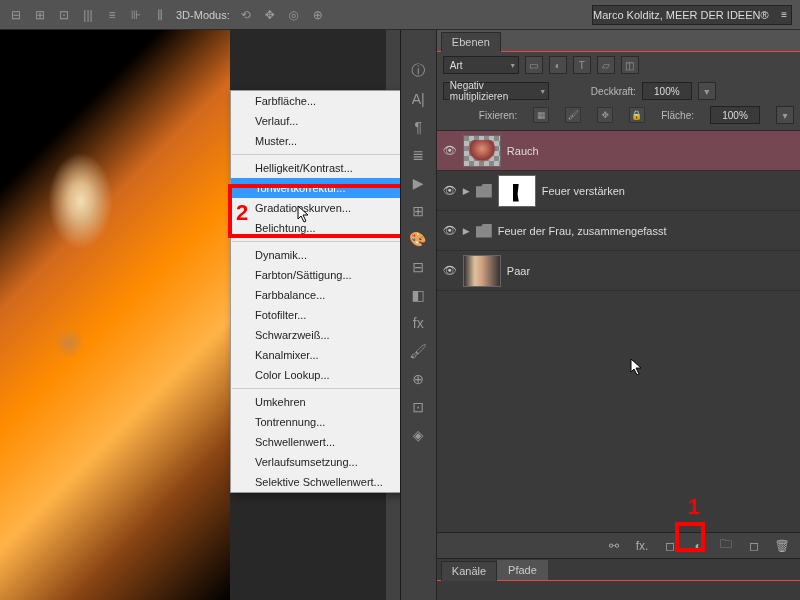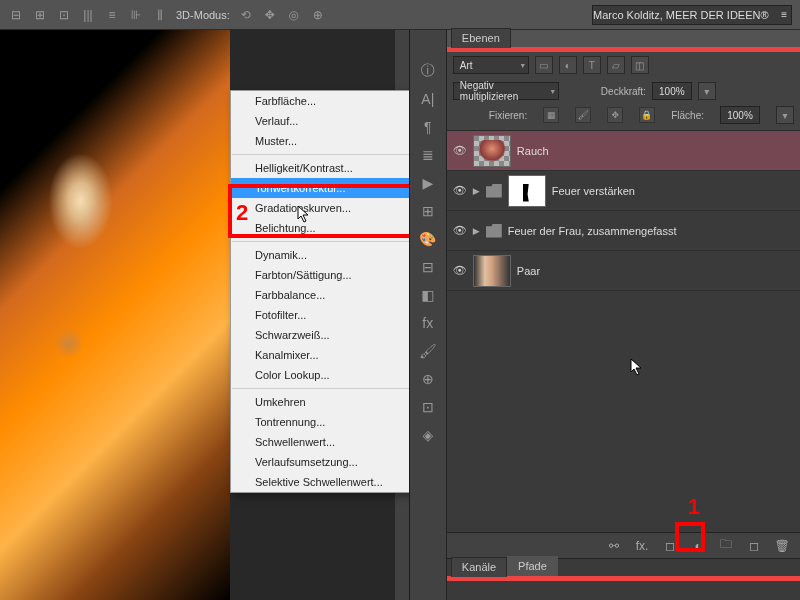--- a/index.html
+++ b/index.html
@@ -18,27 +18,27 @@
 .menu-sep { height:1px; background:#ccc; margin:3px 1px; }
 .menu-item { padding:4px 10px 4px 24px; font-size:11px; color:#222; cursor:default; white-space:nowrap; }
 .menu-item.hover { background:#3399ff; color:#fff; }
 .callout-2 { position:absolute; left:228px; top:154px; width:212px; height:54px; border:4px solid #ff0000; z-index:11; pointer-events:none; }
 .callout-2-num { position:absolute; left:236px; top:170px; font-size:22px; font-weight:bold; color:#ff0000; z-index:12; }
 .cursor2 { position:absolute; left:297px; top:175px; z-index:13; }
 .vscroll { position:absolute; right:0; top:0; width:14px; height:100%; background:#424242; }
 .mid-icons { width:42px; background:#424242; display:flex; flex-direction:column; align-items:center; gap:6px; padding-top:30px; border-right:1px solid #222; }
 .mid-icons .ico { width:22px; height:22px; display:flex; align-items:center; justify-content:center; font-size:14px; color:#999; }
 .panels { flex:1; background:#535353; display:flex; flex-direction:column; }
-.panel-tab-row { display:flex; height:22px; align-items:flex-end; padding-left:4px; border-bottom:5px solid #ef4444; gap:0; }
+.panel-tab-row { display:flex; height:22px; align-items:flex-end; padding-left:4px; border-bottom:1px solid #ef4444; gap:0; }
 .ptab { padding:3px 10px; font-size:11px; color:#ccc; background:#535353; border:1px solid transparent; cursor:default; }
 .ptab.active { background:#424242; border:1px solid #2a2a2a; border-bottom:1px solid #424242; position:relative; top:1px; }
 .layer-controls { padding:4px 6px; display:flex; align-items:center; gap:6px; flex-wrap:wrap; background:#424242; }
 .dd { background:#3a3a3a; border:1px solid #222; padding:1px 16px 1px 6px; font-size:10px; color:#ddd; position:relative; height:18px; display:flex; align-items:center; }
 .dd::after { content:"▾"; position:absolute; right:3px; font-size:8px; color:#999; }
-.num-input { background:#3a3a3a; border:1px solid #222; width:40px; height:18px; font-size:10px; color:#ddd; text-align:center; display:flex; align-items:center; justify-content:center; }
+.num-input { background:#3a3a3a; border:1px solid #222; width:50px; height:18px; font-size:10px; color:#ddd; text-align:center; display:flex; align-items:center; justify-content:center; }
 .label-s { font-size:10px; color:#bbb;margin-left:36px; }
 .lock-row { display:flex; align-items:center; gap:16px; padding:2px 6px 6px; background:#424242; border-bottom:1px solid #2a2a2a; }
 .lock-ico { width:16px; height:16px; border:1px solid #333; background:#4a4a4a; display:flex; align-items:center; justify-content:center; font-size:9px; color:#999; }
 .layer-list { flex:1; background:#3a3a3a; overflow:hidden; }
 .layer-row { display:flex; align-items:center; height:40px; border-bottom:1px solid #2e2e2e; gap:6px; padding:0 6px; }
 .layer-row.sel { background:#754752; }
 .eye { width:14px; height:14px; display:flex; align-items:center; justify-content:center; font-size:11px; color:#ccc; }
 .thumb { width:38px; height:32px; border:1px solid #666; background:#888; position:relative; }
 .thumb.checker { background:repeating-conic-gradient(#bbb 0 25%,#888 0 50%) 0 0/10px 10px; }
 .thumb.checker::after { content:""; position:absolute; inset:4px; background:radial-gradient(ellipse at 50% 40%,#e09070 0%,#8b3a3a 60%,transparent 70%); }

